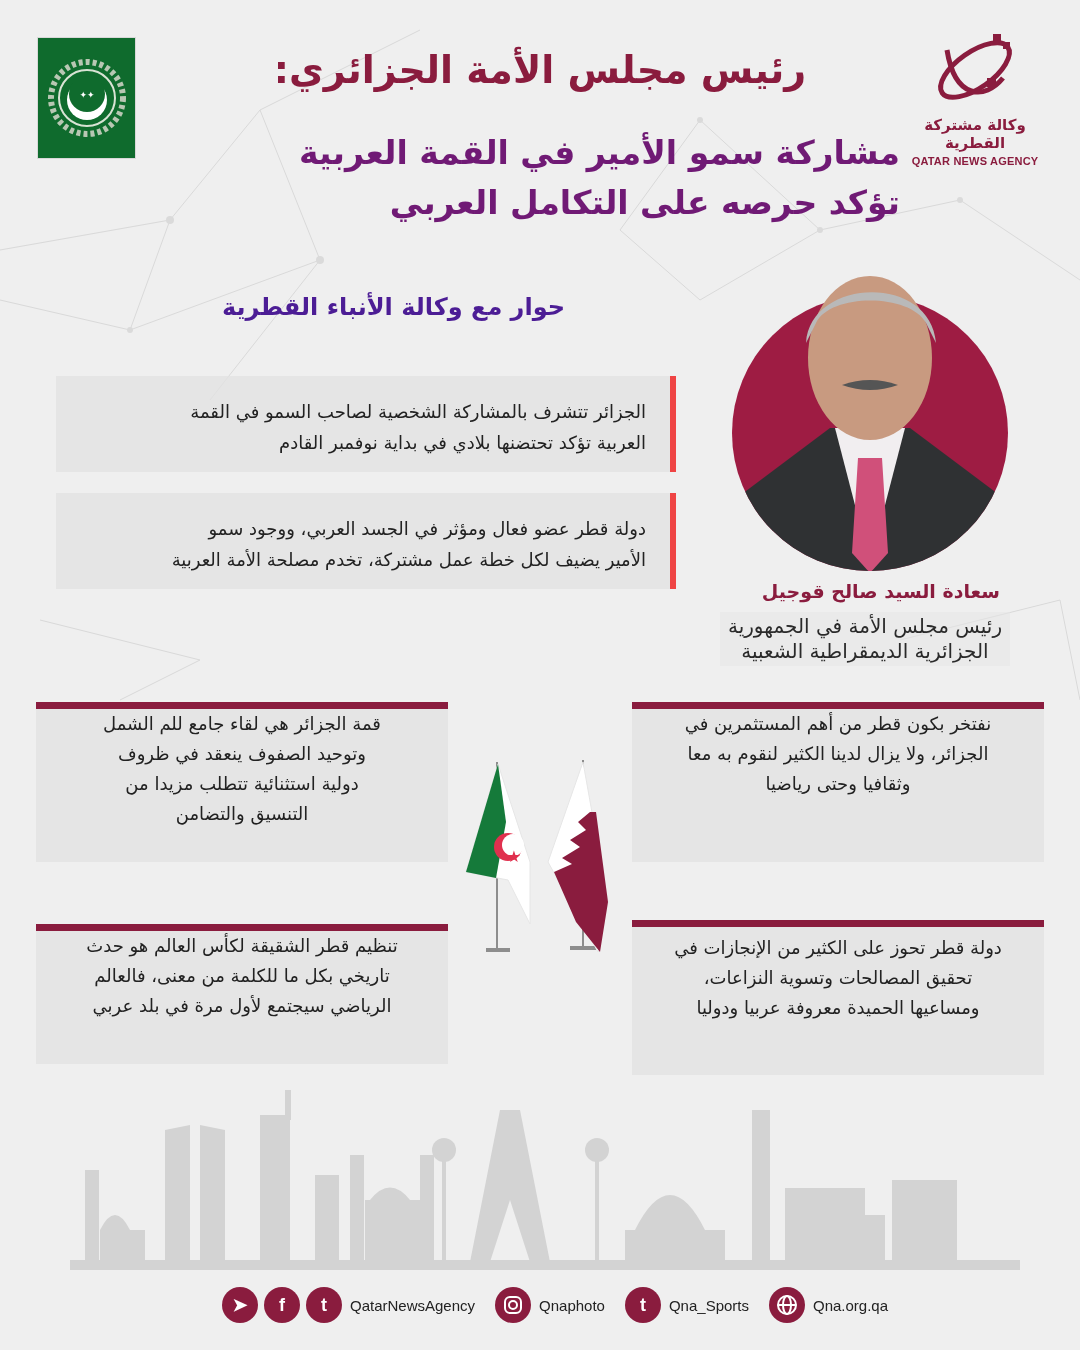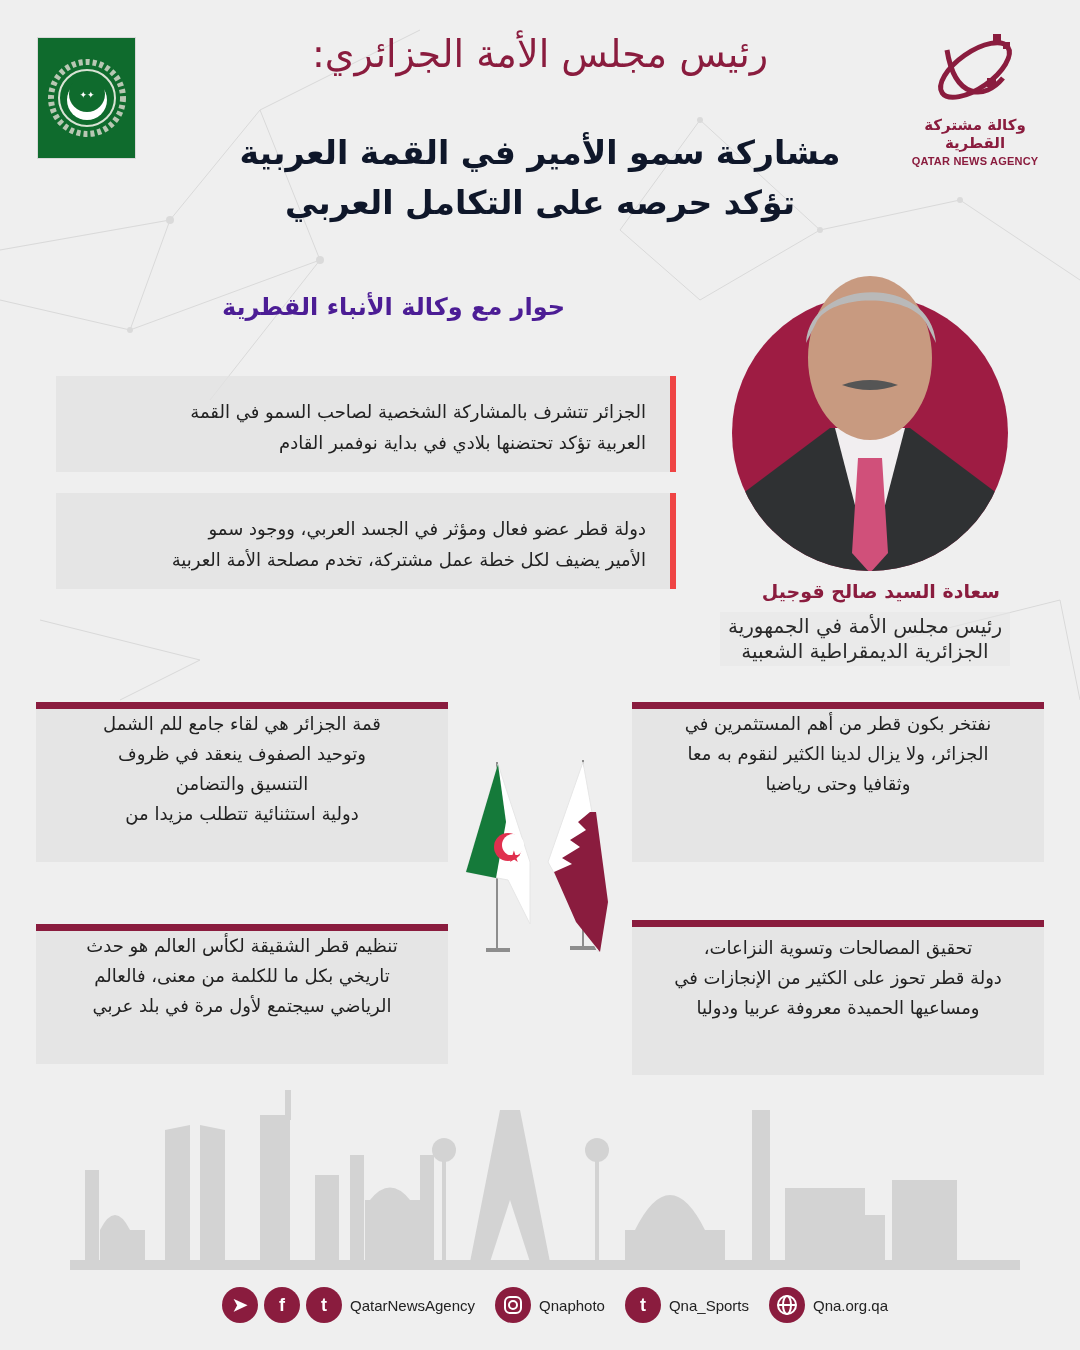--- a/index.html
+++ b/index.html
@@ -15,22 +15,22 @@
   .rtl { direction: rtl; }
 
   
   .qna-logo { left: 900px; top: 30px; width: 150px; text-align: center; }
   .qna-logo svg { display: block; margin: 0 auto; }
   .qna-ar { color: #8a1c3e; font-size: 15px; font-weight: bold; margin-top: 6px; direction: rtl; }
   .qna-en { color: #8a1c3e; font-size: 11px; font-weight: bold; margin-top: 3px; letter-spacing: 0.2px; font-family: "Liberation Sans", sans-serif; }
 
   .league { left: 37px; top: 37px; width: 99px; height: 122px; background: #0f6b2d; border: 1px solid #d8d8d8; display: flex; align-items: center; justify-content: center; }
 
-  .title1 { left: 180px; top: 32px; width: 720px; text-align: center; font-size: 38px; font-weight: normal; color: #8a1c3e; }
-  .title2 { left: 180px; top: 128px; width: 720px; text-align: center; font-size: 33px; font-weight: bold; color: #0f172a; line-height: 50px; }
+  .title1 { left: 180px; top: 48px; width: 720px; text-align: center; font-size: 38px; font-weight: bold; color: #8a1c3e; }
+  .title2 { left: 180px; top: 128px; width: 720px; font-size: 33px; font-weight: bold; color: #701a75; line-height: 50px; }
 
   .subhead { left: 200px; top: 293px; width: 365px; text-align: right; font-size: 24px; font-weight: bold; color: #4c1d95; }
 
   
   .portrait { left: 730px; top: 263px; width: 280px; height: 310px; }
   .p-name { left: 730px; top: 580px; width: 270px; text-align: right; font-size: 19px; font-weight: bold; color: #8a1c3e; }
   .p-role { left: 720px; top: 612px; width: 290px; text-align: center; font-size: 20px; color: #2a2a2a; line-height: 25px; background: rgba(230,230,230,0.55); padding: 2px 0; }
 
   
   .qcard { background: rgba(225,225,225,0.75); border-right: 6px solid #ef4444; padding: 20px 24px 16px 20px; text-align: right; direction: rtl; font-size: 18px; line-height: 31px; color: #222; }
@@ -130,42 +130,42 @@
 </div>
 <div class="abs qcard q2">
   <div>دولة قطر عضو فعال ومؤثر في الجسد العربي، ووجود سمو</div>
   <div>الأمير يضيف لكل خطة عمل مشتركة، تخدم مصلحة الأمة العربية</div>
 </div>
 
 <div class="abs tcard t1">
   <div class="txt">
     <div>قمة الجزائر هي لقاء جامع للم الشمل</div>
     <div>وتوحيد الصفوف ينعقد في ظروف</div>
+    <div>دولية استثنائية تتطلب مزيدا من</div>
     <div>التنسيق والتضامن</div>
-    <div>دولية استثنائية تتطلب مزيدا من</div>
   </div>
 </div>
 <div class="abs tcard t2">
   <div class="txt">
     <div>نفتخر بكون قطر من أهم المستثمرين في</div>
     <div>الجزائر، ولا يزال لدينا الكثير لنقوم به معا</div>
     <div>وثقافيا وحتى رياضيا</div>
   </div>
 </div>
 <div class="abs tcard t3">
   <div class="txt">
     <div>تنظيم قطر الشقيقة لكأس العالم هو حدث</div>
     <div>تاريخي بكل ما للكلمة من معنى، فالعالم</div>
     <div>الرياضي سيجتمع لأول مرة في بلد عربي</div>
   </div>
 </div>
 <div class="abs tcard t4">
   <div class="txt" style="padding-top:6px;">
+    <div>دولة قطر تحوز على الكثير من الإنجازات في</div>
     <div>تحقيق المصالحات وتسوية النزاعات،</div>
-    <div>دولة قطر تحوز على الكثير من الإنجازات في</div>
     <div>ومساعيها الحميدة معروفة عربيا ودوليا</div>
   </div>
 </div>
 
 <svg class="abs flags" viewBox="0 0 170 210">
   <g>
     <rect x="38" y="10" width="2" height="190" fill="#8d8d8d"></rect>
     <rect x="28" y="196" width="24" height="4" fill="#8d8d8d"></rect>
     <path d="M40 12 L8 120 L50 128 L72 172 L72 110 Z" fill="#ffffff" stroke="#e6e6e6"></path>
     <path d="M40 12 L8 120 L38 126 L48 70 Z" fill="#157a3a"></path>

